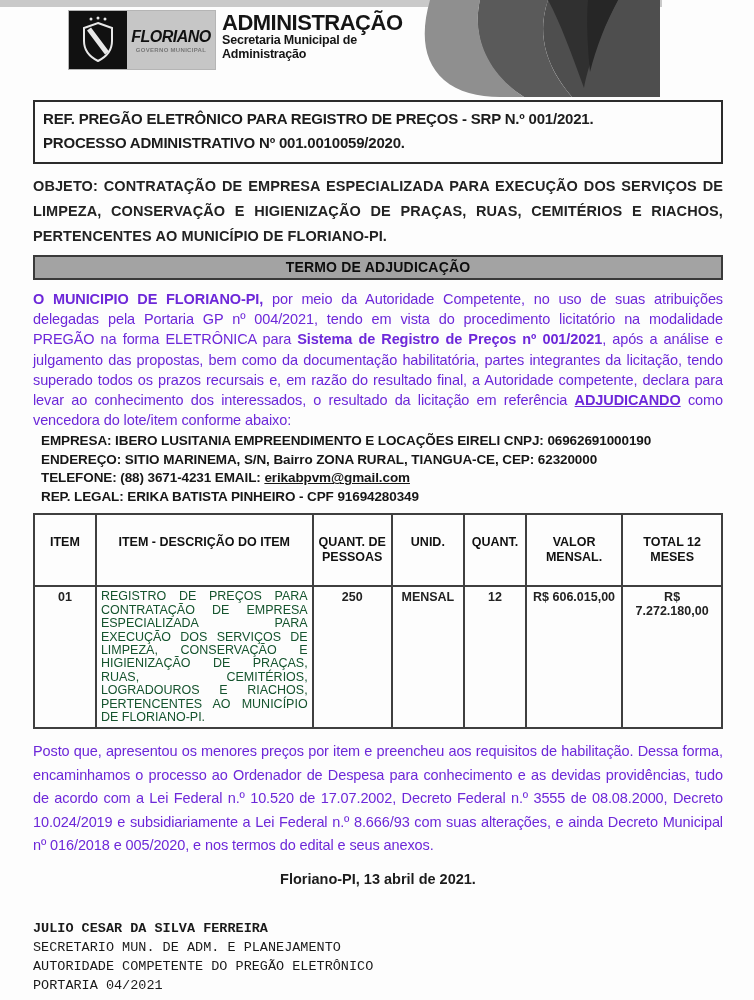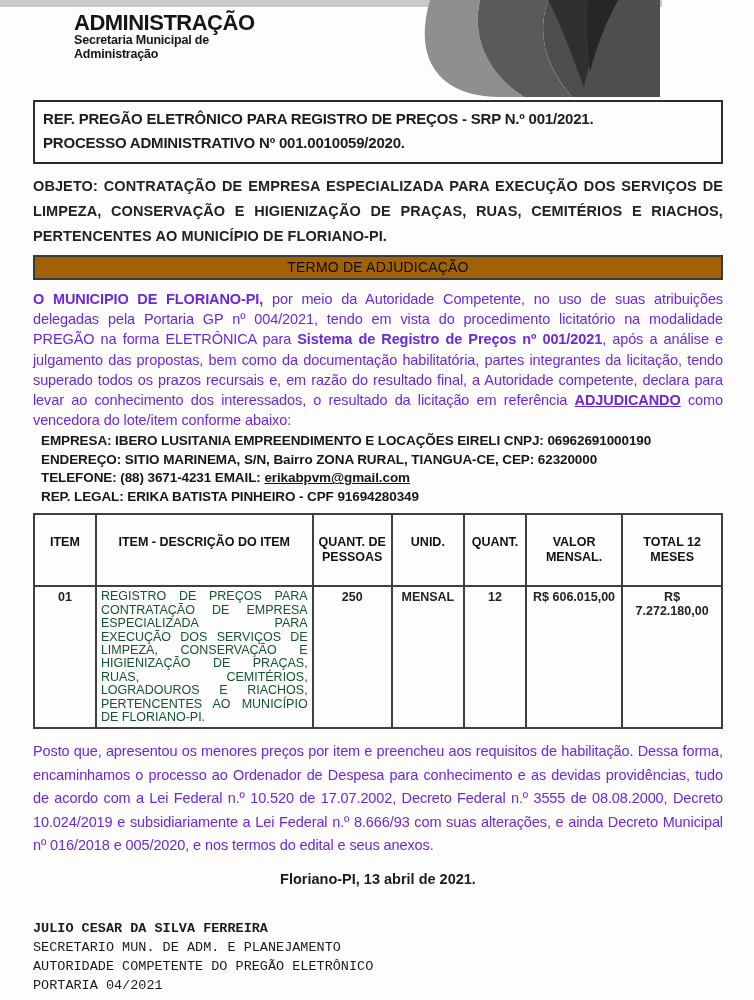--- a/index.html
+++ b/index.html
@@ -37,24 +37,24 @@
     margin-top:10px;
     font-weight:700;font-size:15px;line-height:24px;letter-spacing:-0.2px;
   }
   .objeto{
     margin-top:10px;
     font-weight:700;font-size:14.5px;line-height:25px;letter-spacing:0.1px;
     text-align:justify;color:#222;
   }
   .banner{
     margin-top:6px;
-    background:#a16207;
+    background:#a3a3a3;
     border:2px solid #3a3a3a;
     text-align:center;
-    font-weight:400;font-size:14px;color:#0d0d0d;
+    font-weight:700;font-size:14px;color:#0d0d0d;
     padding:2px 0 3px 0;letter-spacing:0.2px;
   }
   .para{
     font-size:14.5px;line-height:20.2px;text-align:justify;color:#6d28d9;letter-spacing:-0.1px;
   }
   .p1{margin-top:9px;}
   .p2{margin-top:11px;line-height:23.5px;}
   .b{font-weight:700;}
   .bu{font-weight:700;text-decoration:underline;}
   .empresa{
@@ -94,20 +94,34 @@
 
   <svg class="swoosh" viewBox="0 0 240 99" preserveAspectRatio="none">
     <path d="M128,0 C118,30 122,62 152,97 L240,97 L240,0 Z" fill="#4e4e4e"></path>
     <path d="M60,0 C52,34 64,72 104,97 L152,97 C122,62 118,30 128,0 Z" fill="#5a5a5a"></path>
     <path d="M10,0 C0,35 4,62 24,80 C38,92 58,97 80,97 L104,97 C66,72 52,34 60,0 Z" fill="#8f8f8f"></path>
     <path d="M128,0 L198,0 C178,38 168,66 164,88 C152,55 140,22 128,0 Z" fill="#303030"></path>
     <path d="M168,0 L198,0 C186,22 176,48 170,72 C168,50 166,22 168,0 Z" fill="#262626"></path>
   </svg>
 
   <div class="header">
+    <div class="logo-box">
+      <svg class="crest" viewBox="0 0 58 58">
+        <rect x="0" y="0" width="58" height="58" fill="#111"></rect>
+        <path d="M29,12 L43,17 V30 C43,40 37,46 29,50 C21,46 15,40 15,30 V17 Z" fill="none" stroke="#e8e8e8" stroke-width="2"></path>
+        <line x1="20" y1="18" x2="38" y2="42" stroke="#e8e8e8" stroke-width="5"></line>
+        <circle cx="22" cy="8" r="1.5" fill="#e8e8e8"></circle>
+        <circle cx="29" cy="7" r="1.5" fill="#e8e8e8"></circle>
+        <circle cx="36" cy="8" r="1.5" fill="#e8e8e8"></circle>
+      </svg>
+      <div class="logo-name">
+        <div class="nm">FLORIANO</div>
+        <div class="sub">GOVERNO MUNICIPAL</div>
+      </div>
+    </div>
     <div class="dept">
       <div class="dept-title">ADMINISTRAÇÃO</div>
       <div class="dept-sub">Secretaria Municipal de</div>
       <div class="dept-sub">Administração</div>
     </div>
   </div>
 
   <div class="content">
 
     <div class="ref-box">

